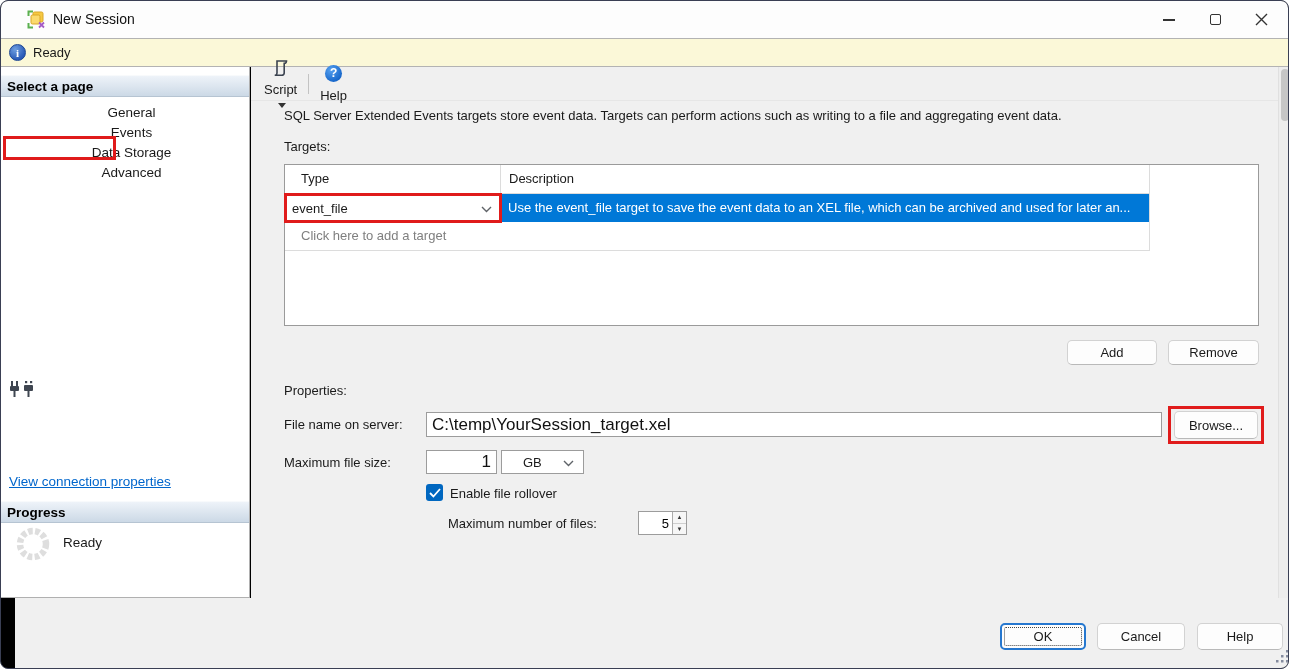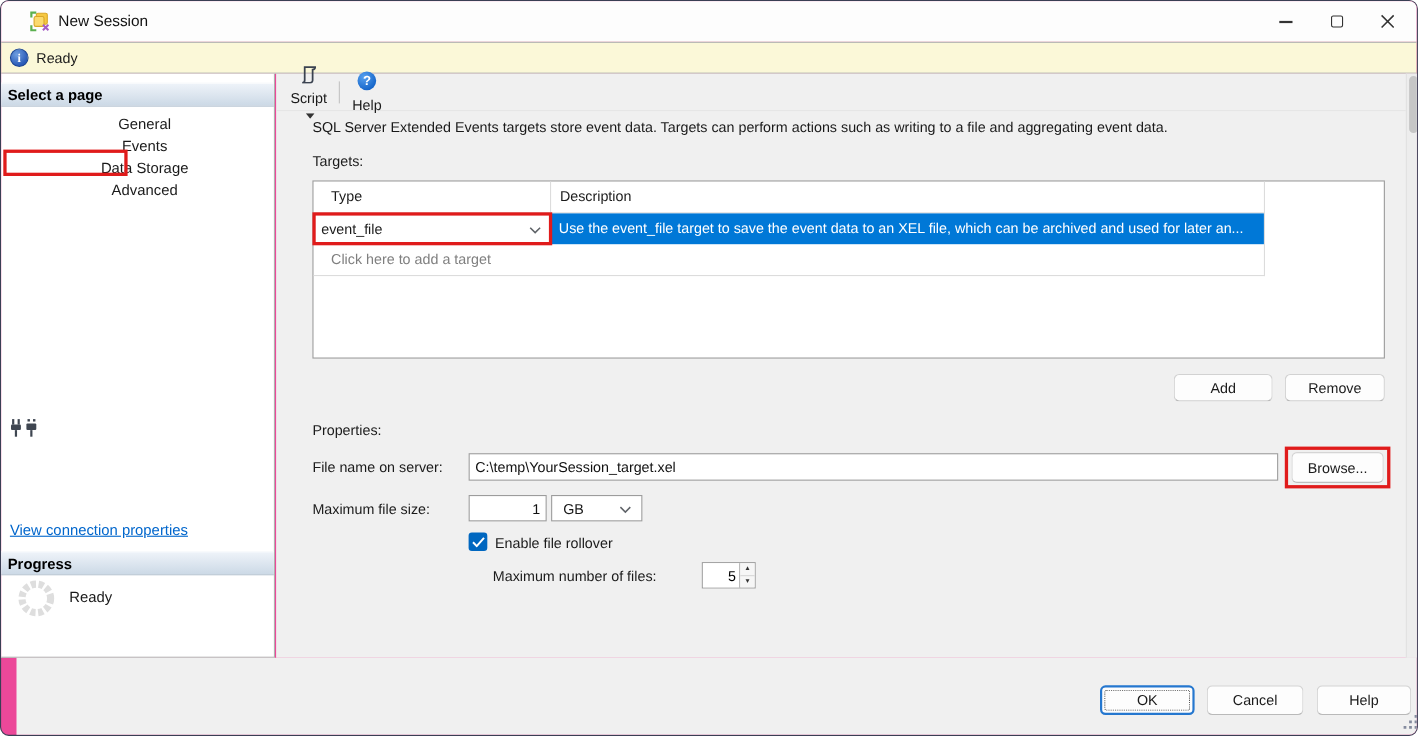--- a/index.html
+++ b/index.html
@@ -1,19 +1,19 @@
 <!DOCTYPE html>
 <html><head>
 <meta charset="utf-8">
 <style>
   * { margin:0; padding:0; box-sizing:border-box; }
   html,body { background:#ffffff; font-family:"Liberation Sans", sans-serif; }
   .window{
     position:relative; width:1289px; height:669px;
-    background:#ec4899; border:1px solid #3a3f54; border-radius:8px;
+    background:#000000; border:1px solid #3a3f54; border-radius:8px;
     overflow:hidden; font-size:13px; color:#1a1a1a;
   }
   
   .titlebar{ position:absolute; left:0; top:0; width:100%; height:37px; background:#fdfdfd; }
   .title-icon{ position:absolute; left:26px; top:9px; width:19px; height:19px; }
   .title-text{ position:absolute; left:52px; top:10px; font-size:14px; color:#111; }
   .win-controls{ position:absolute; right:4px; top:0; height:37px; display:flex; }
   .win-btn{ width:46px; height:37px; display:flex; align-items:center; justify-content:center; }
   .min-glyph{ width:12px; height:2px; background:#333; }
   .max-glyph{ width:11px; height:11px; border:1.3px solid #333; border-radius:2px; }
@@ -70,25 +70,25 @@
   .combo .chev{ position:absolute; right:8px; top:11px; }
   .desc-cell{ flex:1; background:#0078d7; color:#fff; line-height:28px; padding-left:7px;
     white-space:nowrap; overflow:hidden; }
   .grid-row2{ height:28px; line-height:28px; padding-left:16px; color:#7f7f7f; }
   
   .btn{ position:absolute; background:#fdfdfd; border:1px solid #d2d2d2; border-bottom-color:#b9b9b9;
     border-radius:5px; font-size:13px; color:#1a1a1a; display:flex; align-items:center; justify-content:center; }
   .btn-ok{ border:2px solid #2577cf; }
   .btn-ok::after{ content:""; position:absolute; inset:2px; border:1px dotted #444; border-radius:2px; }
   
-  .text-input{ position:absolute; background:#fff; border:1px solid #9c9c9c; font-size:13px;
+  .text-input{ position:absolute; background:#fff; border:1px solid #9c9c9c; font-size:17px;
     font-family:"Liberation Sans",sans-serif; padding:0 5px; color:#111; }
   .num-input{ text-align:right; }
   .select-box{ position:absolute; background:#fff; border:1px solid #9c9c9c;
-    display:flex; align-items:center; padding-left:10px; }
+    display:flex; align-items:center; padding-left:21px; }
   .select-box .chev{ position:absolute; right:9px; top:9px; }
   .checkbox{ position:absolute; width:17px; height:17px; background:#0067c0; border-radius:3px;
     display:flex; align-items:center; justify-content:center; }
   .spin-wrap{ position:absolute; display:flex; border:1px solid #9c9c9c; background:#fff; }
   .spin-num{ width:33px; height:22px; border:none; outline:none; text-align:right; font-size:13px;
     font-family:"Liberation Sans",sans-serif; padding-right:3px; }
   .spin-btns{ display:flex; flex-direction:column; width:14px; border-left:1px solid #ababab; }
   .spin-btn{ flex:1; display:flex; align-items:center; justify-content:center;
     font-size:6px; color:#333; background:#f6f6f6; }
   .spin-btn:first-child{ border-bottom:1px solid #cfcfcf; }

